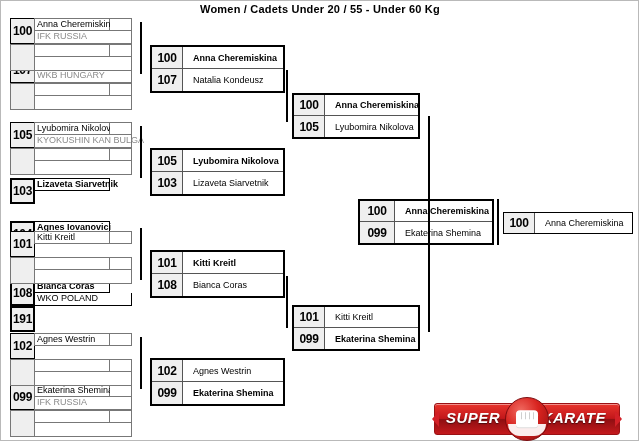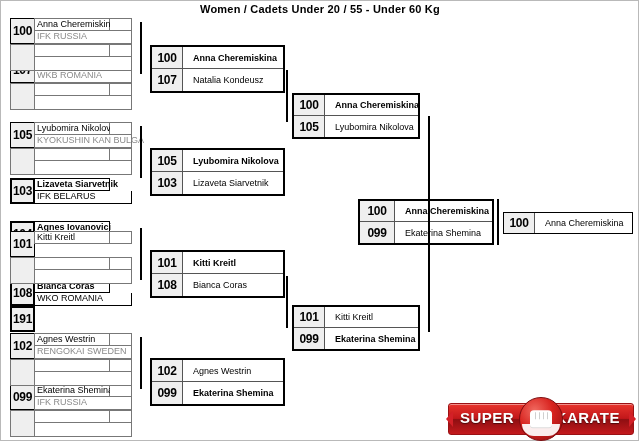--- a/index.html
+++ b/index.html
@@ -81,22 +81,22 @@
     font-size:9px;padding-left:5px;
     white-space:nowrap;
   }
   .mbox .p.win{font-weight:bold;}
 
   
   .vbar{position:absolute;background:#000;width:2px;}
 
   
   #logo{
-    position:absolute;right:8px;bottom:3px;
-    width:184px;height:42px;
+    position:absolute;right:22px;bottom:3px;
+    width:184px;height:42px;font-style:italic;
   }
   #logo .plate{
     position:absolute;left:0;top:6px;width:184px;height:30px;
     background:linear-gradient(180deg,#e8342c 0%,#c2171a 48%,#8f0f12 52%,#c4191c 100%);
     border:1px solid #9a1114;border-radius:3px;
     box-shadow:inset 0 1px 0 rgba(255,255,255,.45);
   }
   #logo .plate:before{
     content:"";position:absolute;left:-3px;top:7px;
     border-top:8px solid transparent;border-bottom:8px solid transparent;
@@ -156,40 +156,39 @@
         <div class="cl">IFK RUSSIA</div>
       </div>
     </div>
     <div class="box r1" style="left: 10px; top: 57px; height: 26px;">
       <div class="num">107</div>
       <div class="rows">
         <div style="position:relative">
           <div class="nm">Natalia Kondeusz</div>
           <div style="position:absolute;left:76px;top:0;width:22px;height:13px;border:1px solid #777;border-left:none;box-sizing:border-box;background:#fff"></div>
         </div>
-        <div class="cl">WKB ROMANIA</div>
+        <div class="cl">WKB HUNGARY</div>
       </div>
     </div>
     <div class="box r1" style="left: 10px; top: 122px; height: 26px;">
       <div class="num">105</div>
       <div class="rows">
         <div style="position:relative">
           <div class="nm">Lyubomira Nikolova</div>
           <div style="position:absolute;left:76px;top:0;width:22px;height:13px;border:1px solid #777;border-left:none;box-sizing:border-box;background:#fff"></div>
         </div>
         <div class="cl">KYOKUSHIN KAN BULGA</div>
       </div>
     </div>
     <div class="box r1 active" style="left: 10px; top: 178px; height: 26px;">
       <div class="num">103</div>
       <div class="rows">
         <div style="position:relative">
           <div class="nm">Lizaveta Siarvetnik</div>
         </div>
-        <div class="cl">IFK BELARUS</div>
       </div>
     </div>
     <div class="box r1 active" style="left: 10px; top: 221px; height: 26px;">
       <div class="num">104</div>
       <div class="rows">
         <div style="position:relative">
           <div class="nm">Agnes Iovanovici</div>
         </div>
       </div>
     </div>
@@ -201,34 +200,33 @@
           <div style="position:absolute;left:76px;top:0;width:22px;height:13px;border:1px solid #777;border-left:none;box-sizing:border-box;background:#fff"></div>
         </div>
       </div>
     </div>
     <div class="box r1 active" style="left: 10px; top: 280px; height: 26px;">
       <div class="num">108</div>
       <div class="rows">
         <div style="position:relative">
           <div class="nm">Bianca Coras</div>
         </div>
-        <div class="cl">WKO ROMANIA</div>
+        <div class="cl">WKO POLAND</div>
       </div>
     </div>
     <div class="box r1 active" style="left: 10px; top: 306px; height: 26px;">
       <div class="num">191</div>
     </div>
     <div class="box r1" style="left: 10px; top: 333px; height: 26px;">
       <div class="num">102</div>
       <div class="rows">
         <div style="position:relative">
           <div class="nm">Agnes Westrin</div>
           <div style="position:absolute;left:76px;top:0;width:22px;height:13px;border:1px solid #777;border-left:none;box-sizing:border-box;background:#fff"></div>
         </div>
-        <div class="cl">RENGOKAI SWEDEN</div>
       </div>
     </div>
     <div class="box r1" style="left: 10px; top: 384px; height: 26px;">
       <div class="num">099</div>
       <div class="rows">
         <div style="position:relative">
           <div class="nm">Ekaterina Shemina</div>
           <div style="position:absolute;left:76px;top:0;width:22px;height:13px;border:1px solid #777;border-left:none;box-sizing:border-box;background:#fff"></div>
         </div>
         <div class="cl">IFK RUSSIA</div>

